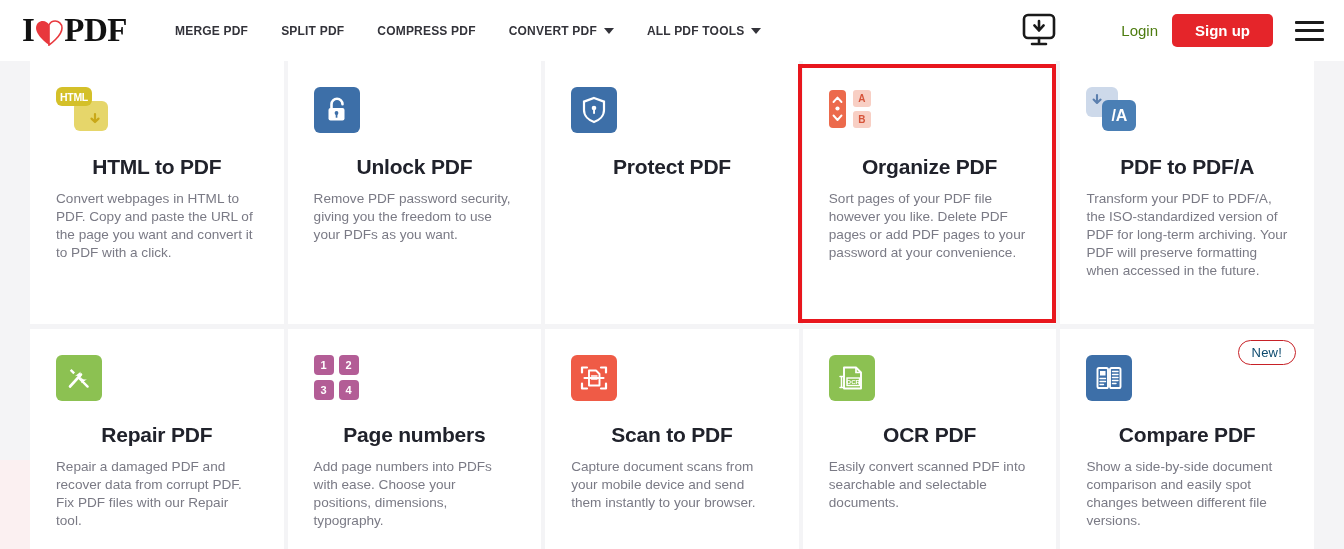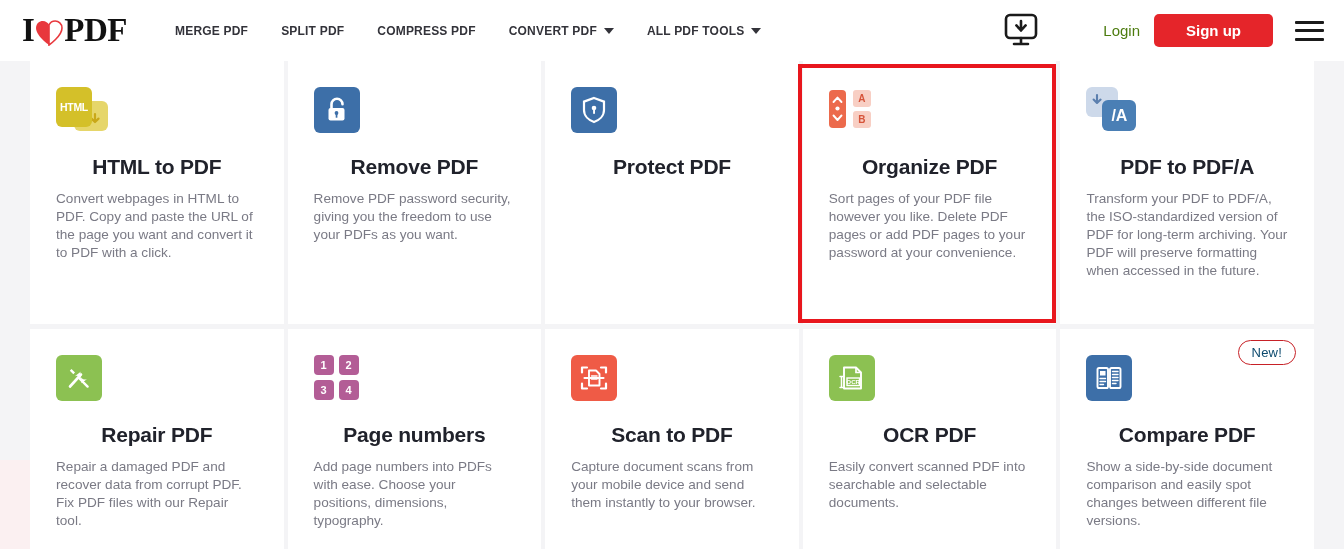--- a/index.html
+++ b/index.html
@@ -55,21 +55,21 @@
     display: flex; align-items: center;
   }
   .desktop-icon { margin-right: 22px; cursor: pointer; display: flex; }
   .login-link {
     font-size: 15px; color: #4d7c0f;
     margin-right: 14px; cursor: pointer; margin-left: 38px;
   }
   .signup-btn {
     background: #e5252a; color: #ffffff;
     font-size: 15px; font-weight: bold;
-    padding: 8px 32px;
+    padding: 8px 23px;
     border-radius: 5px;
     border: none;
     cursor: pointer;
     font-family: "Liberation Sans", sans-serif;
   }
   .burger { margin-left: 22px; cursor: pointer; display: flex; flex-direction: column; justify-content: space-between; width: 29px; height: 20px; }
   .burger span { display: block; height: 3px; background: #1a1a1a; border-radius: 1px; width: 100%; }
 
   
   .grid-wrap {
@@ -222,40 +222,40 @@
 
   <div class="row row1">
 
     <div class="card">
       <div class="icon-box">
         <div class="sq" style="left:18px;top:14px;width:34px;height:30px;background:#e6d66a;">
           <svg width="34" height="30" viewBox="0 0 34 30">
               <path d="M21 13 L21 20 M21 21 L17.5 17.6 M21 21 L24.5 17.6" stroke="#c9a818" stroke-width="2.2" fill="none" stroke-linecap="round" stroke-linejoin="round"></path>
             </svg>
         </div>
-        <div class="sq" style="left:0px;top:0px;width:36px;height:40px;background:#d4c029;display:flex;align-items:center;justify-content:center;">
+        <div class="sq" style="left:0px;top:0px;width:36px;height:19px;background:#d4c029;display:flex;align-items:center;justify-content:center;">
           <span style="color:#ffffff;font-size:10.5px;font-weight:bold;letter-spacing:-0.3px;">HTML</span>
         </div>
       </div>
       <div class="card-title">HTML to PDF</div>
       <div class="card-desc">Convert webpages in HTML to PDF. Copy and paste the URL of the page you want and convert it to PDF with a click.</div>
     </div>
 
     <div class="card">
       <div class="icon-box">
         <div class="sq sq-lg" style="left:0;top:0;background:#3d6fa8;">
           <svg width="26" height="28" viewBox="0 0 26 28">
             <path d="M7.5 12 L7.5 8.2 A5.5 5.5 0 0 1 18.5 8.2" fill="none" stroke="#ffffff" stroke-width="2.6" stroke-linecap="round"></path>
             <rect x="4.5" y="12" width="16" height="12.5" rx="2" fill="#ffffff"></rect>
             <circle cx="12.5" cy="17" r="1.9" fill="#3d6fa8"></circle>
             <rect x="11.7" y="17.5" width="1.7" height="4.2" fill="#3d6fa8"></rect>
           </svg>
         </div>
       </div>
-      <div class="card-title">Remove PDF</div>
+      <div class="card-title">Unlock PDF</div>
       <div class="card-desc">Remove PDF password security, giving you the freedom to use your PDFs as you want.</div>
     </div>
 
     <div class="card">
       <div class="icon-box">
         <div class="sq sq-lg" style="left:0;top:0;background:#3d6fa8;">
           <svg width="26" height="28" viewBox="0 0 26 28">
             <path d="M13 2 L23 5.6 L23 14 C23 20 18.2 24.3 13 26 C7.8 24.3 3 20 3 14 L3 5.6 Z" fill="none" stroke="#ffffff" stroke-width="2.2"></path>
             <circle cx="13" cy="12" r="2.3" fill="#ffffff"></circle>
             <rect x="12.1" y="12.8" width="1.9" height="5" fill="#ffffff"></rect>

